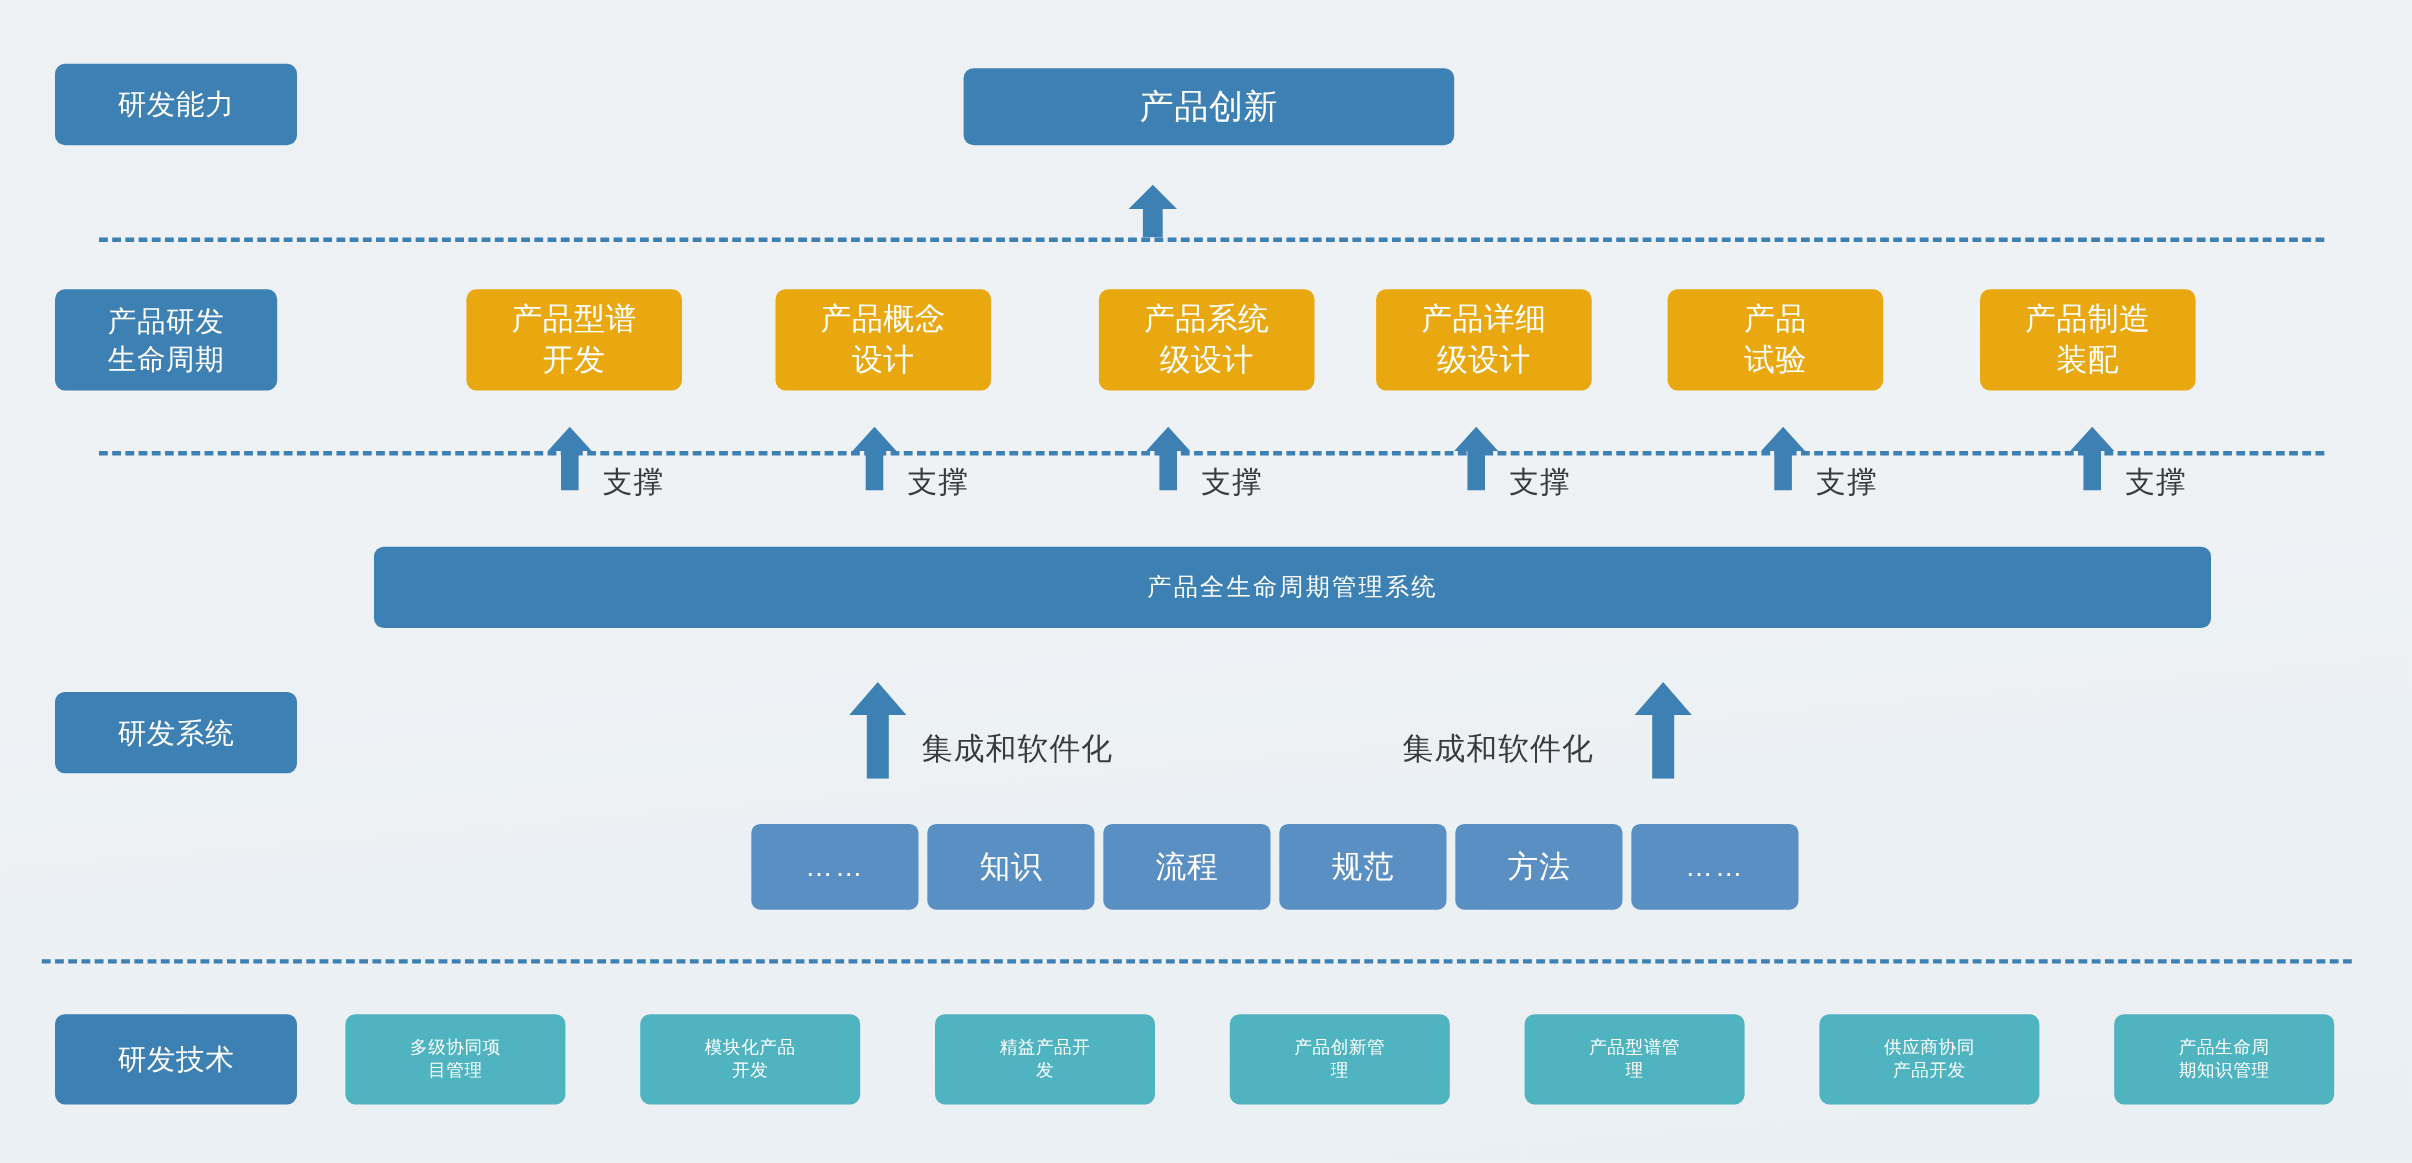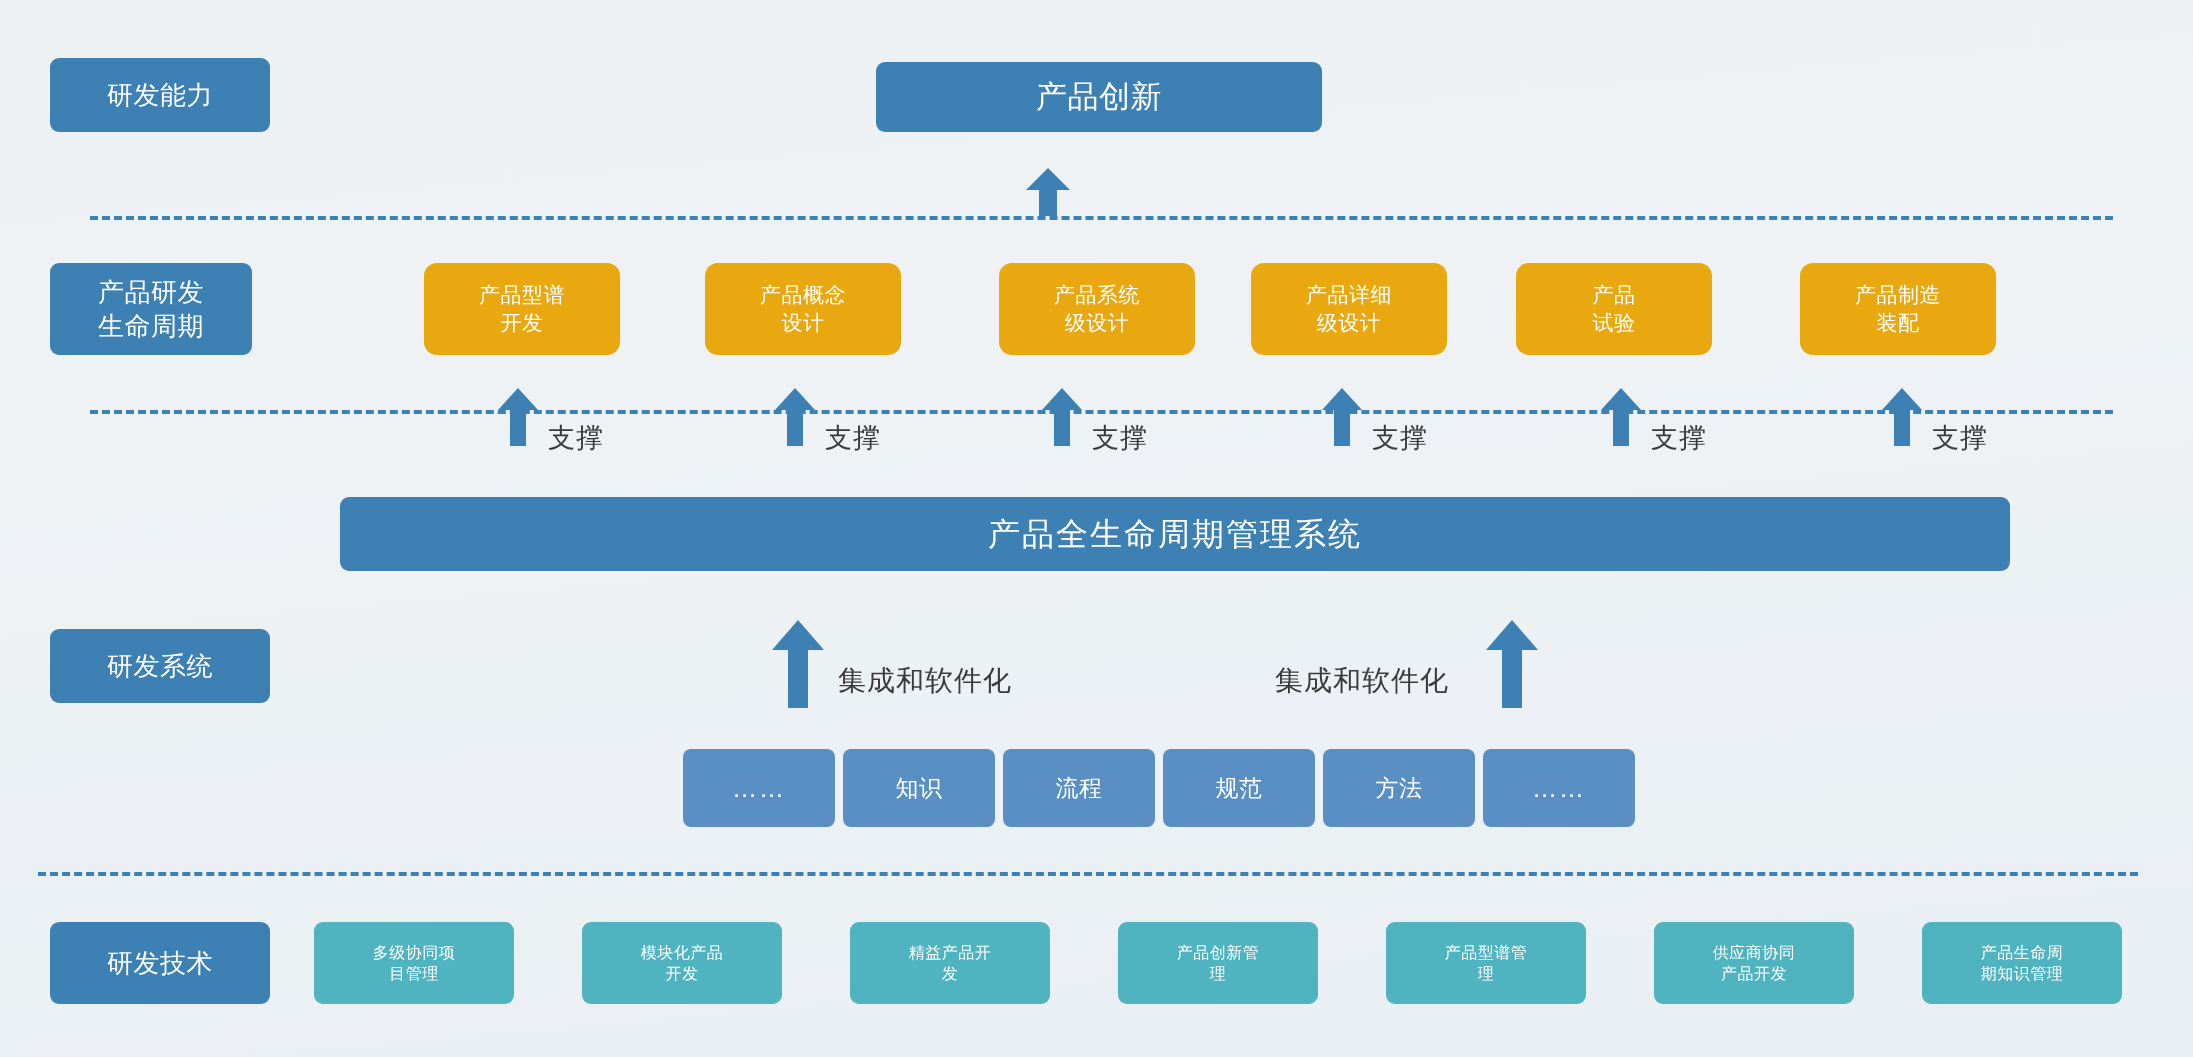--- a/index.html
+++ b/index.html
@@ -58,23 +58,23 @@
     position: absolute;
     color: #3a3a3a;
     font-size: 27px;
     white-space: nowrap;
     letter-spacing: 1px;
   }
   .arrow-label.big { font-size: 28px; }
 
   
   .t-hero   { font-size: 31px; text-align: right; }
-  .t-stage  { font-size: 21px; border-radius: 13px; }
-  .t-bar    { font-size: 32px; letter-spacing: 2px; }
-  .t-small  { font-size: 23px; }
+  .t-stage  { font-size: 28px; }
+  .t-bar    { font-size: 22px; letter-spacing: 2px; }
+  .t-small  { font-size: 28px; }
   .t-tech   { font-size: 16px; }
   .t-dots   { font-size: 25px; letter-spacing: 2px; }
 </style>
 </head>
 <body>
 
 <div id="stage">
 
   <div class="box blue rail-label" style="left:50px; top:58px; width:220px; height:74px;">
     <span>研发能力</span>

